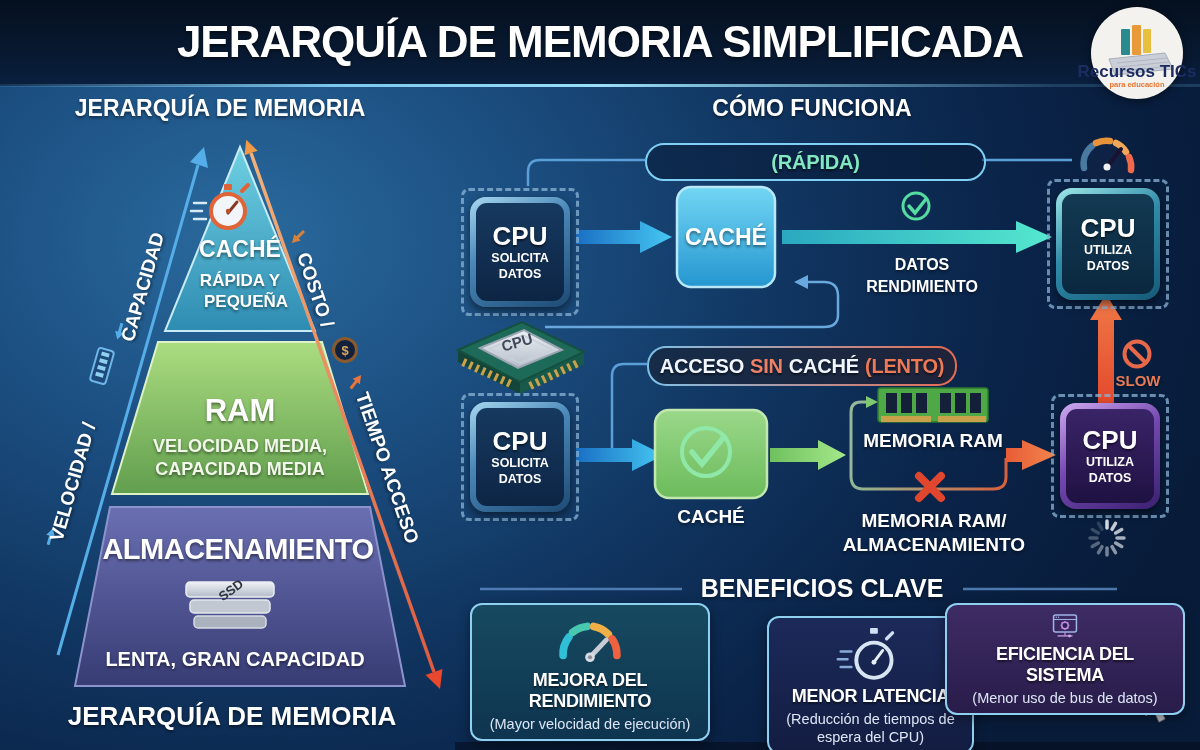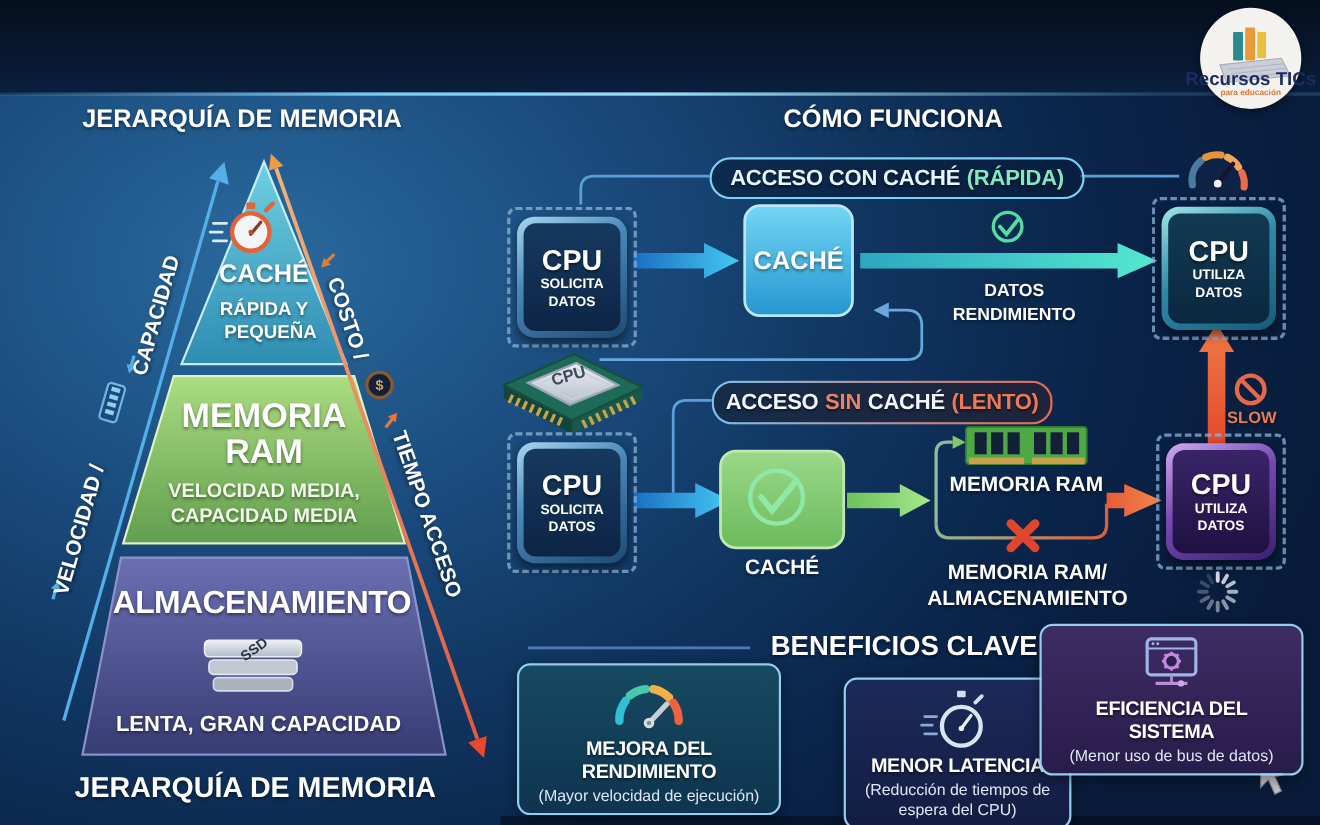--- a/index.html
+++ b/index.html
@@ -39,21 +39,21 @@
   .acc-green{color:#82e8c2;} .acc-red{color:#ee8066;} .acc-lento{color:#ee7a55;}
   
   .card{position:absolute;z-index:2;border-radius:12px;border:2px solid #8fd0f0;box-sizing:border-box;
     display:flex;flex-direction:column;align-items:center;padding:8px 10px 6px;gap:3px;
     box-shadow:0 4px 12px rgba(0,0,0,.4);}
   .card-title{font-weight:bold;font-size:18px;color:#fff;letter-spacing:-0.3px;text-align:center;
     text-shadow:0 2px 2px rgba(0,0,0,.5);}
   .card-sub{font-size:14.5px;color:#dde6f5;text-align:center;line-height:1.25;}
   #card1{left:470px;top:603px;width:240px;height:138px;background:linear-gradient(180deg,#164a60,#0e3450);}
   #card2{left:723px;top:616px;width:207px;height:138px;background:linear-gradient(180deg,#1c2a5a,#131d42);margin-left:44px;}
-  #card3{left:945px;top:567px;width:240px;height:138px;background:linear-gradient(180deg,#3e2c64,#281c4a);}
+  #card3{left:945px;top:603px;width:240px;height:112px;background:linear-gradient(180deg,#3e2c64,#281c4a);}
   
   #logo{position:absolute;left:1091px;top:7px;width:92px;height:92px;border-radius:50%;z-index:3;
     background:#f4f2ee;box-shadow:0 2px 8px rgba(0,0,0,.5);}
 </style>
 </head>
 <body>
 
 <div id="stage">
   <div id="topband"></div>
   <div id="divider"></div>
@@ -254,55 +254,54 @@
     </g>
 
     <g stroke="#5a88c0" stroke-width="2.5" opacity="0.85">
       <line x1="480" y1="589" x2="682" y2="589"></line>
         <line x1="963" y1="589" x2="1117" y2="589"></line>
     </g>
     <polygon points="1146,684 1146,716 1153,709 1159,722 1165,719 1159,706 1168,704" fill="#c0c0c8" stroke="#7a7a85" stroke-width="1"></polygon>
     <rect x="455" y="742" width="745" height="8" fill="rgba(4,8,20,.5)"></rect>
   </svg>
 
+  <div class="t" style="left:600px;top:42px;font-size:44px;letter-spacing:-1px;">JERARQUÍA DE MEMORIA SIMPLIFICADA</div>
   <div class="t" style="left:220px;top:108px;font-size:23px;">JERARQUÍA DE MEMORIA</div>
   <div class="t" style="left:812px;top:108px;font-size:23px;">CÓMO FUNCIONA</div>
 
   <div id="logo">
     <svg width="92" height="92" viewBox="0 0 92 92">
       <rect x="30" y="22" width="9" height="26" rx="1" fill="#2a8a8e"></rect>
       <rect x="41" y="18" width="9" height="30" rx="1" fill="#e89a38"></rect>
       <rect x="52" y="22" width="8" height="24" rx="1" fill="#e8c040"></rect>
       <polygon points="18,52 74,46 82,62 24,68" fill="#c9ced8" stroke="#a8aeb8" stroke-width="1"></polygon>
       <path d="M 26,56 L 76,51 M 28,60 L 78,55 M 30,64 L 80,59" stroke="#b0b6c2" stroke-width="1" fill="none"></path>
     </svg>
   </div>
   <div class="t" style="left:1137px;top:72px;font-size:17px;color:#1c2c60;text-shadow:none;">Recursos TICs</div>
   <div class="t" style="left:1137px;top:84px;font-size:7.5px;color:#e87430;text-shadow:none;">para educación</div>
 
   <div class="t" style="left:240px;top:249px;font-size:23px;">CACHÉ</div>
   <div class="t" style="left:240px;top:281px;font-size:17px;">RÁPIDA Y</div>
   <div class="t" style="left:240px;top:302px;font-size:17px;padding-left:12px;">PEQUEÑA</div>
-  <div class="t" style="left:240px;top:378px;font-size:31px;">MEMORIA</div>
   <div class="t" style="left:240px;top:411px;font-size:31px;">RAM</div>
   <div class="t" style="left:240px;top:446px;font-size:18px;color:#f2f8ea;">VELOCIDAD MEDIA,</div>
   <div class="t" style="left:240px;top:469px;font-size:18px;color:#f2f8ea;">CAPACIDAD MEDIA</div>
   <div class="t" style="left:238px;top:549px;font-size:29px;letter-spacing:-0.5px;">ALMACENAMIENTO</div>
   <div class="t" style="left:231px;top:590px;font-size:13px;color:#2f3640;text-shadow:none;transform:translate(-50%,-50%) rotate(-36deg);">SSD</div>
   <div class="t" style="left:235px;top:659px;font-size:20px;">LENTA, GRAN CAPACIDAD</div>
   <div class="t" style="left:232px;top:716px;font-size:26px;">JERARQUÍA DE MEMORIA</div>
 
   <div class="t" style="left:143px;top:287px;font-size:19px;transform:translate(-50%,-50%) rotate(-74deg);">CAPACIDAD</div>
   <div class="t" style="left:73px;top:482px;font-size:19px;transform:translate(-50%,-50%) rotate(-74deg);">VELOCIDAD /</div>
   <div class="t" style="left:315px;top:290px;font-size:19px;transform:translate(-50%,-50%) rotate(71deg);">COSTO /</div>
   <div class="t" style="left:387px;top:468px;font-size:19px;transform:translate(-50%,-50%) rotate(71deg);">TIEMPO ACCESO</div>
   <div class="t" style="left:345px;top:350px;font-size:13px;color:#d8a85c;text-shadow:none;">$</div>
 
   <div class="pill pill-fast" style="left:645px;top:143px;width:337px;height:34px;">
-    <span>ACCESO CON CACHÉ</span>
     <span class="acc-green">(RÁPIDA)</span>
   </div>
   <div class="chip" style="left:470px;top:197px;width:100px;height:110px;">
     <div class="pins"></div>
     <div class="body">
         <div class="core">
       <div class="c1">CPU</div>
       <div class="c2">SOLICITA</div>
       <div class="c2">DATOS</div>
     </div>

